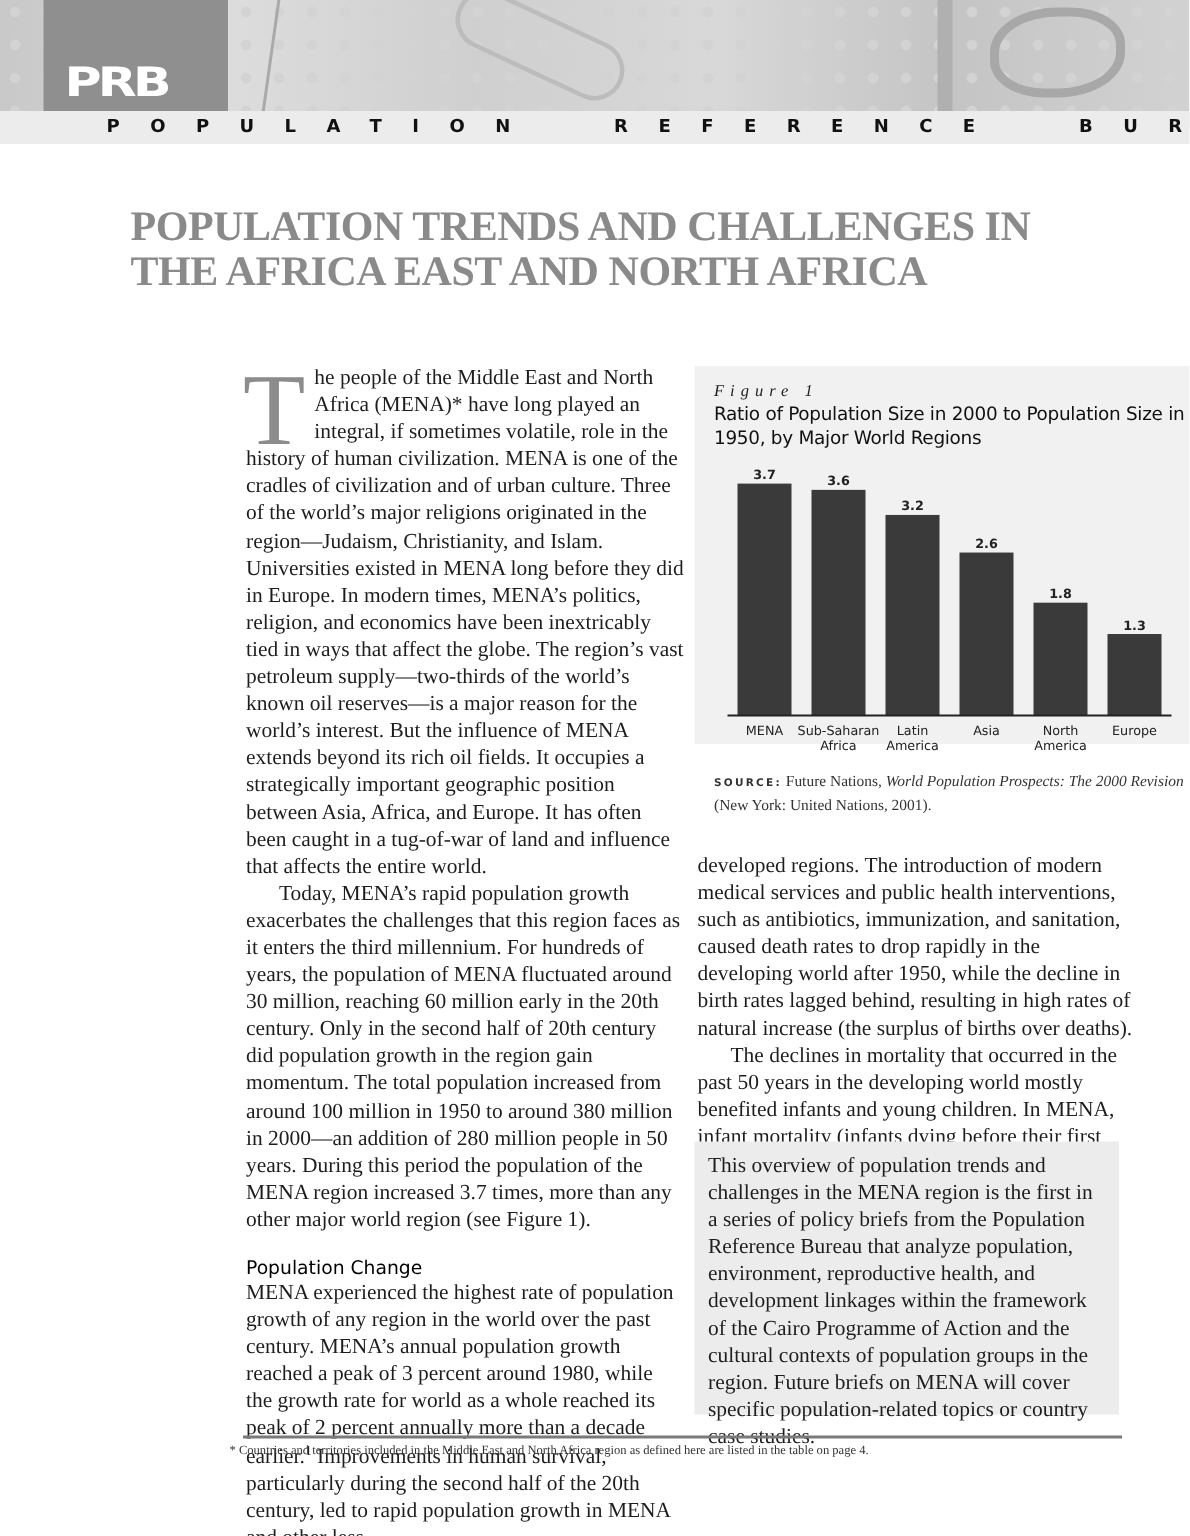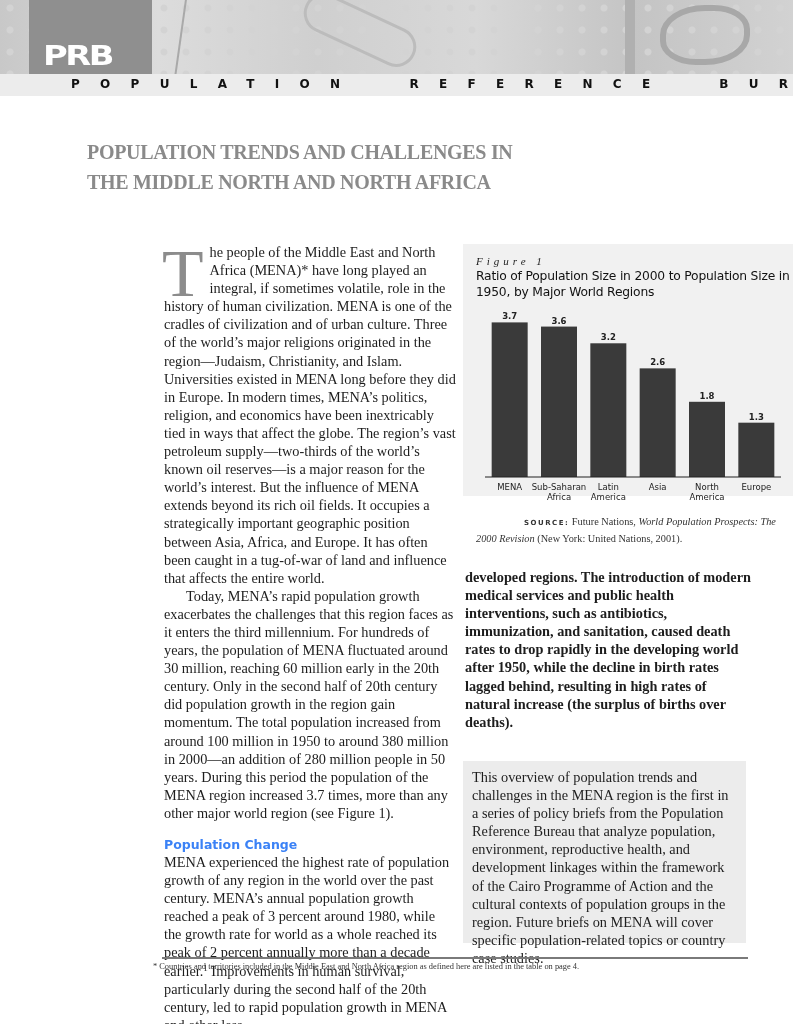--- a/index.html
+++ b/index.html
@@ -33,65 +33,65 @@
   }
   .tagline {
     position: absolute; left: 71px; top: 3px;
     font-family: "DejaVu Sans", sans-serif; font-weight: bold; font-size: 12px; color: #111;
     letter-spacing: 20.3px; white-space: pre;
   }
 
   
   .page-title {
     position: absolute; left: 87px; top: 137px; width: 680px;
-    font-family: "Liberation Serif", serif; font-weight: bold; font-size: 20px; line-height: 30px;
+    font-family: "Liberation Serif", serif; font-weight: bold; font-size: 28px; line-height: 30px;
     color: #8a8a8a; letter-spacing: -0.3px;
   }
 
   
   .col-left {
     position: absolute; left: 164px; top: 243px; width: 292px;
     font-size: 14.3px; line-height: 18.1px; color: #1d1d1d;
   }
   .col-left p { text-align: left; }
   .dropcap {
     float: left; font-size: 68px; line-height: 56px; color: #8c8c8c; margin: 2px 6px -4px -2px;
     font-family: "Liberation Serif", serif;
   }
   .indent { text-indent: 22px; }
   .section-heading {
-    margin-top: 14px; font-family: "DejaVu Sans", sans-serif; font-weight: bold;
-    font-size: 12.5px; line-height: 17px; color: #3b82f6;
+    margin-top: 14px; font-family: "DejaVu Sans", sans-serif; font-weight: normal;
+    font-size: 12.5px; line-height: 17px; color: #000000;
   }
   sup { font-size: 9px; line-height: 0; vertical-align: 5px; }
 
   .col-right {
     position: absolute; left: 465px; top: 568px; width: 290px;
-    font-size: 14.3px; line-height: 18.1px; color: #1d1d1d; font-weight: bold;
+    font-size: 14.3px; line-height: 18.1px; color: #1d1d1d;
   }
 
   
   .figure-box {
     position: absolute; left: 463px; top: 244px; width: 330px; height: 252px; background: #f1f1f1;
   }
   .figure-label {
     position: absolute; left: 13px; top: 11px;
     font-family: "Liberation Serif", serif; font-style: italic; font-size: 11px; letter-spacing: 4px; color: #222;
   }
   .figure-title {
     position: absolute; left: 13px; top: 25px; width: 315px;
     font-family: "DejaVu Sans", sans-serif; font-weight: normal; font-size: 12.3px; line-height: 15.5px; color: #111;
     letter-spacing: -0.2px;
   }
   .chart-svg { position: absolute; left: 0; top: 0; }
   .figure-source {
     position: absolute; left: 13px; top: 270px; width: 315px;
     font-size: 10.3px; line-height: 16px; color: #333;
   }
-  .source-label { font-family: "DejaVu Sans", sans-serif; font-weight: bold; font-size: 7px; letter-spacing: 1.5px; margin-left: 48px; }
+  .source-label { font-family: "DejaVu Sans", sans-serif; font-weight: bold; font-size: 7px; letter-spacing: 1.5px; }
 
   
   .note-box {
     position: absolute; left: 463px; top: 761px; width: 283px; height: 182px; background: #ececec;
     padding: 7px 10px 0 9px; font-size: 14.3px; line-height: 18.1px; color: #1d1d1d;
   }
 
   
   .footnote-rule { position: absolute; left: 162px; top: 957px; width: 586px; height: 2px; background: #7a7a7a; }
   .footnote {
@@ -109,21 +109,21 @@
   <div class="orn4"></div>
   <div class="logo-block"></div>
   <div class="logo-text">PRB</div>
 </div>
 <div class="tagline-bar">
   <div class="tagline">POPULATION  REFERENCE  BUREAU</div>
 </div>
 
 <h1 class="page-title">
   <span>POPULATION TRENDS AND CHALLENGES IN</span><br>
-  <span>THE MIDDLE NORTH AND NORTH AFRICA</span>
+  <span>THE AFRICA EAST AND NORTH AFRICA</span>
 </h1>
 
 <div class="col-left">
   <p>
     <span class="dropcap">T</span><span>he people of the Middle East and North Africa (MENA)* have long played an integral, if sometimes volatile, role in the history of human civilization. MENA is one of the cradles of civilization and of urban culture. Three of the world’s major religions originated in the region—Judaism, Christianity, and Islam. Universities existed in MENA long before they did in Europe. In modern times, MENA’s politics, religion, and economics have been inextricably tied in ways that affect the globe. The region’s vast petroleum supply—two-thirds of the world’s known oil reserves—is a major reason for the world’s interest. But the influence of MENA extends beyond its rich oil fields. It occupies a strategically important geographic position between Asia, Africa, and Europe. It has often been caught in a tug-of-war of land and influence that affects the entire world.</span>
   </p>
   <p class="indent">Today, MENA’s rapid population growth exacerbates the challenges that this region faces as it enters the third millennium. For hundreds of years, the population of MENA fluctuated around 30 million, reaching 60 million early in the 20th century. Only in the second half of 20th century did population growth in the region gain momentum. The total population increased from around 100 million in 1950 to around 380 million in 2000—an addition of 280 million people in 50 years. During this period the population of the MENA region increased 3.7 times, more than any other major world region (see Figure 1).</p>
   <div class="section-heading">Population Change</div>
   <p><span>MENA experienced the highest rate of population growth of any region in the world over the past century. MENA’s annual population growth reached a peak of 3 percent around 1980, while the growth rate for world as a whole reached its peak of 2 percent annually more than a decade earlier.</span><sup>1</sup><span> Improvements in human survival, particularly during the second half of the 20th century, led to rapid population growth in MENA and other less</span></p>
 </div>
@@ -155,20 +155,21 @@
       <text x="293.33333333333337" y="246" text-anchor="middle" font-family="DejaVu Sans, sans-serif" font-size="8.5" fill="#222">Europe</text>
       <line x1="22" x2="318" y1="233" y2="233" stroke="#222" stroke-width="1.2"></line>
     </svg>
   <div class="figure-source">
     <span class="source-label">SOURCE:</span><span> Future Nations, </span><i>World Population Prospects: The 2000 Revision</i><span> (New York: United Nations, 2001).</span>
   </div>
 </div>
 
 <div class="col-right">
   <p>developed regions. The introduction of modern medical services and public health interventions, such as antibiotics, immunization, and sanitation, caused death rates to drop rapidly in the developing world after 1950, while the decline in birth rates lagged behind, resulting in high rates of natural increase (the surplus of births over deaths).</p>
+  <p class="indent">The declines in mortality that occurred in the past 50 years in the developing world mostly benefited infants and young children. In MENA, infant mortality (infants dying before their first</p>
 </div>
 
 <div class="note-box">
   <p>This overview of population trends and challenges in the MENA region is the first in a series of policy briefs from the Population Reference Bureau that analyze population, environment, reproductive health, and development linkages within the framework of the Cairo Programme of Action and the cultural contexts of population groups in the region. Future briefs on MENA will cover specific population-related topics or country case studies.</p>
 </div>
 
 <div class="footnote-rule"></div>
 <div class="footnote">* Countries and territories included in the Middle East and North Africa region as defined here are listed in the table on page 4.</div>
 
 </body></html>

